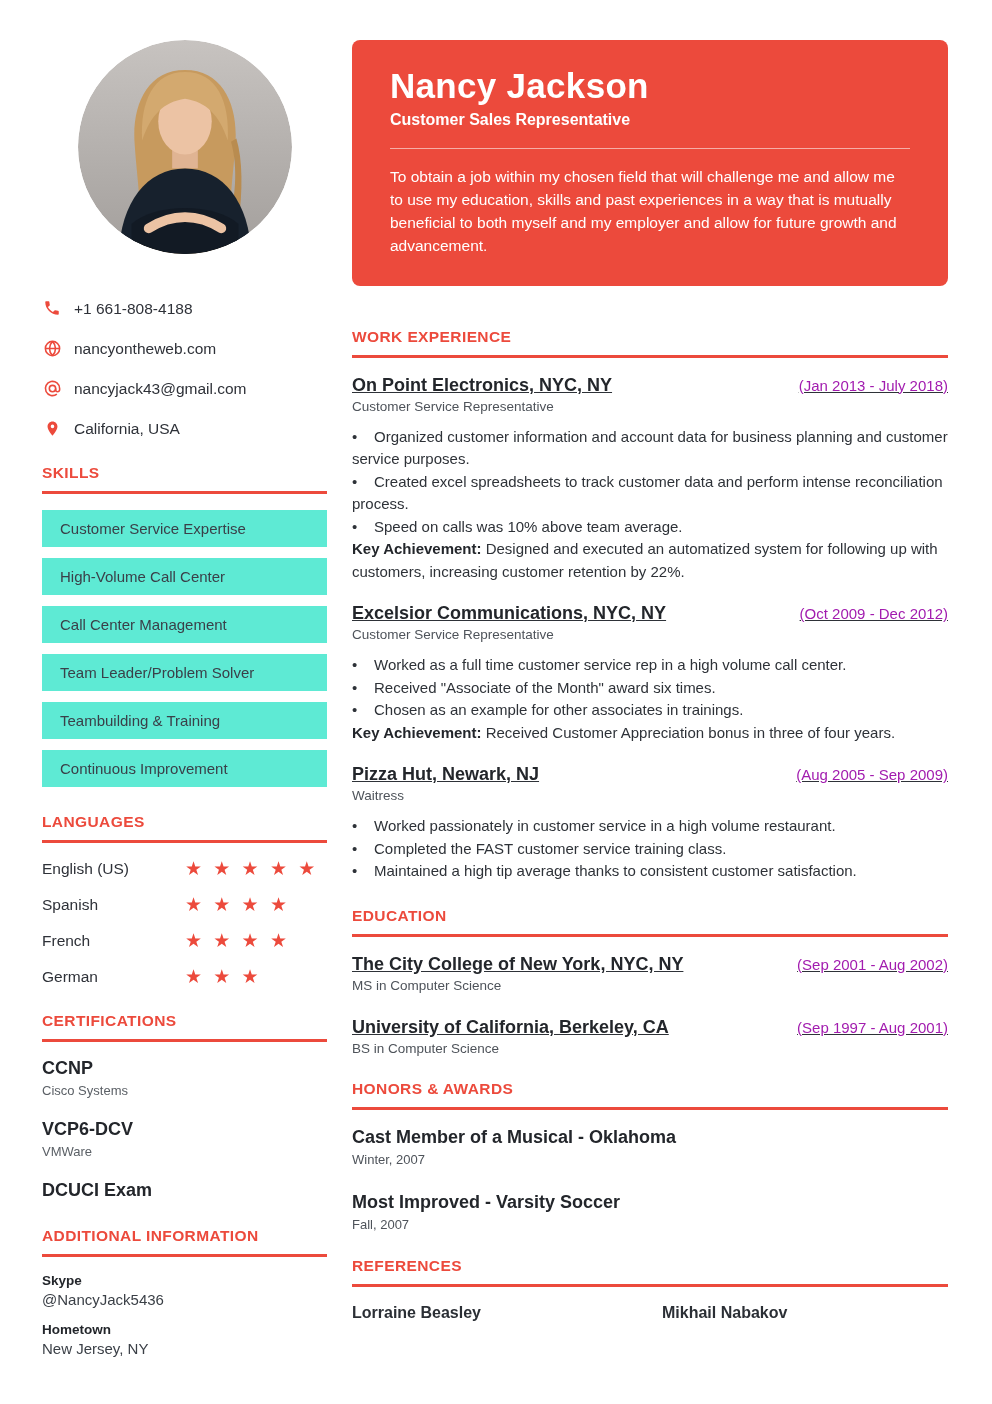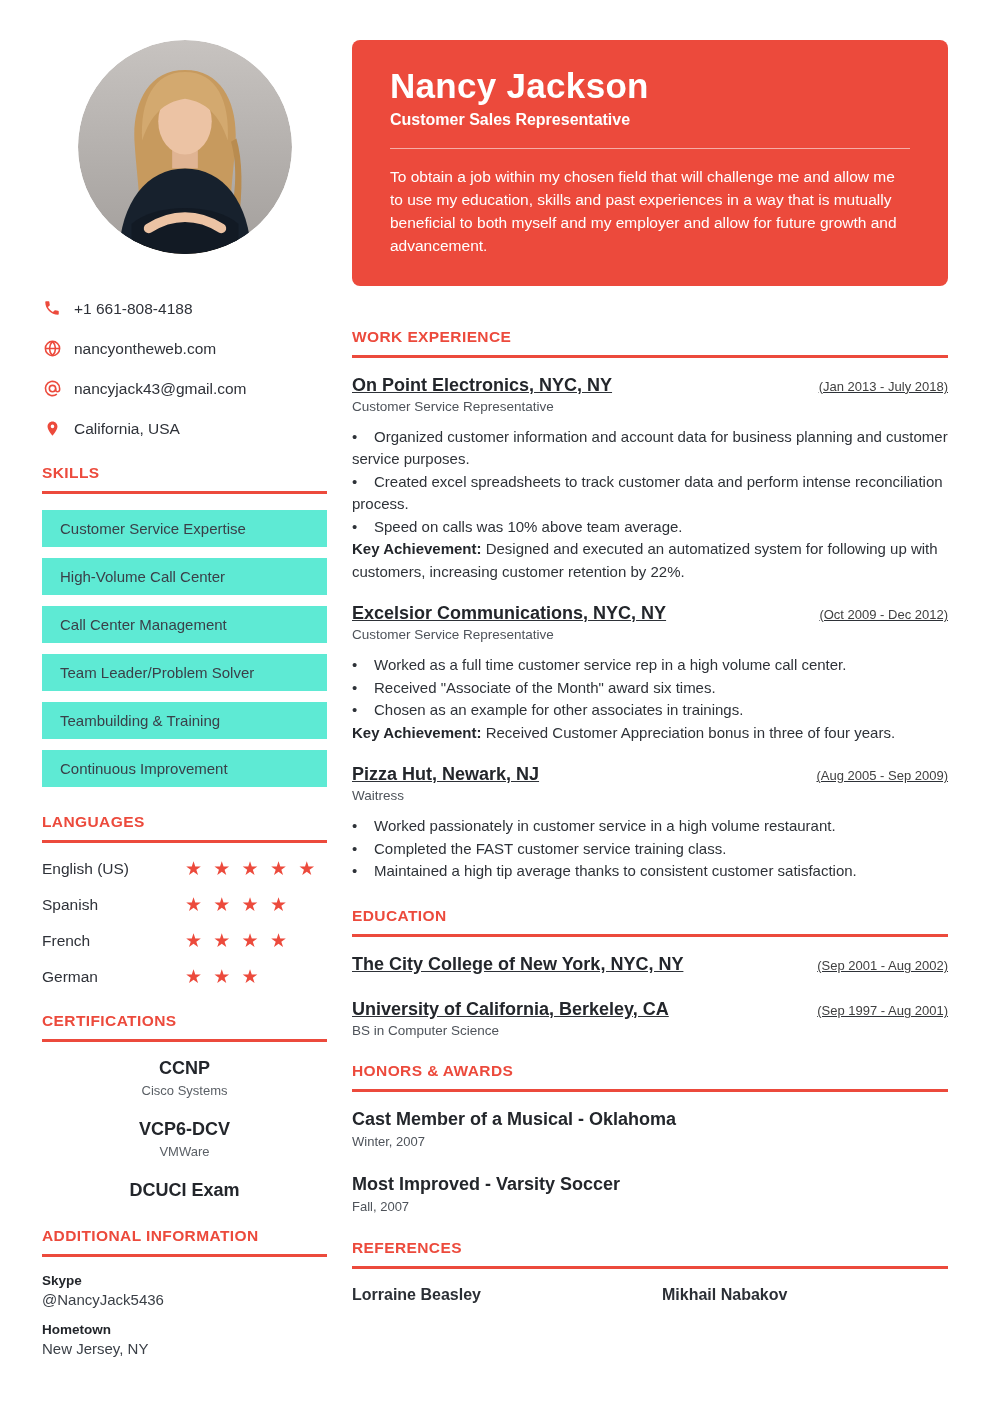--- a/index.html
+++ b/index.html
@@ -28,21 +28,21 @@
 
   .pill {
     background:#5eead4; border-radius:0; padding:10px 18px;
     font-size:15px; color:#3a4049; margin-bottom:11px;
   }
 
   .lang-row { display:flex; align-items:center; margin-bottom:17px; }
   .lang-name { width:143px; font-size:15.5px; color:#2e3138; }
   .stars { color:var(--accent); font-size:19px; letter-spacing:3px; line-height:1; white-space:nowrap; }
 
-  .cert { margin-bottom:21px;text-align:center; }
+  .cert { margin-bottom:21px; }
   .cert-name { font-size:18px; font-weight:bold; color:#23262b; margin-bottom:4px; }
   .cert-org { font-size:13px; color:#5b6066; }
 
   .addl { margin-bottom:14px; }
   .addl-label { font-size:13.5px; font-weight:bold; color:#23262b; margin-bottom:3px; }
   .addl-value { font-size:15px; color:#3a3f46; }
 
   
   .main { position:absolute; left:352px; top:40px; width:596px; }
   .hero {
@@ -52,21 +52,21 @@
   .hero-name { font-size:35px; font-weight:bold; letter-spacing:0.3px; margin-bottom:5px; }
   .hero-title { font-size:16px; font-weight:bold; }
   .hero-divider { border:none; border-top:1px solid rgba(255,255,255,0.55); margin:19px 0 17px; }
   .hero-objective { font-size:15.5px; line-height:1.48; }
 
   .m-section { margin-bottom:24px; }
   .m-section .sec-head { margin-bottom:17px; }
 
   .item-head { display:flex; justify-content:space-between; align-items:baseline;text-decoration:underline; }
   .item-title { font-size:18px; font-weight:bold; color:#23262b; }
-  .item-date { font-size:13px; color:#404040; white-space:nowrap; padding-left:12px; }
+  .item-date { font-size:15px; color:#a21caf; white-space:nowrap; padding-left:12px; }
   .item-sub { font-size:13.5px; color:#4e535a; margin-top:3px; }
 
   .job { margin-bottom:20px; }
   .job-body { margin-top:12px; }
   .li { font-size:15px; line-height:1.5; color:#2e3238; }
   .li::before { content:"\2022"; display:inline-block; width:22px; }
   .ka { font-size:15px; line-height:1.5; color:#2e3238; }
   .ka b { color:#23262b; }
 
   .edu { margin-bottom:24px; }
@@ -267,20 +267,21 @@
       </div>
     </div>
 
     <div class="m-section">
       <div class="sec-head">EDUCATION</div>
       <div class="edu">
         <div class="item-head">
           <span class="item-title">The City College of New York, NYC, NY</span>
           <span class="item-date">(Sep 2001 - Aug 2002)</span>
         </div>
+        <div class="item-sub">MS in Computer Science</div>
       </div>
       <div class="edu">
         <div class="item-head">
           <span class="item-title">University of California, Berkeley, CA</span>
           <span class="item-date">(Sep 1997 - Aug 2001)</span>
         </div>
         <div class="item-sub">BS in Computer Science</div>
       </div>
     </div>
 

